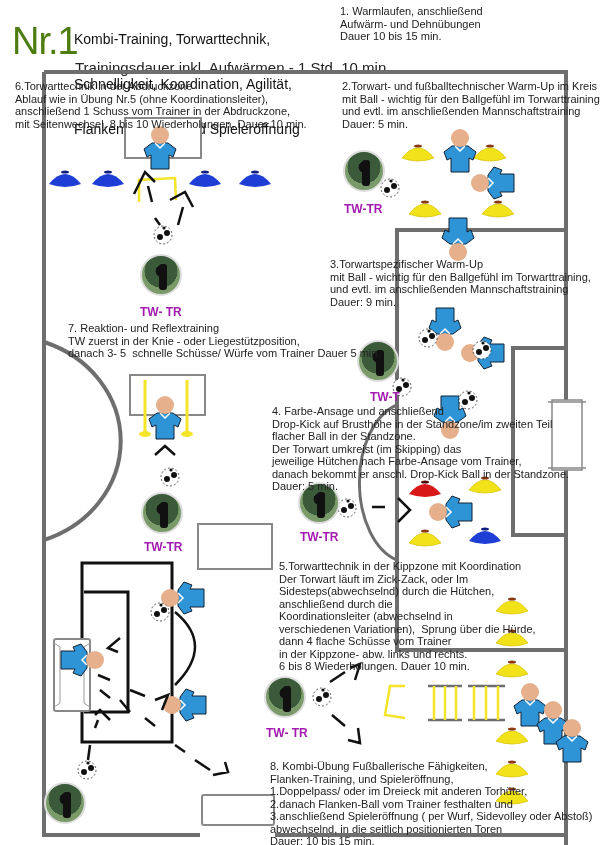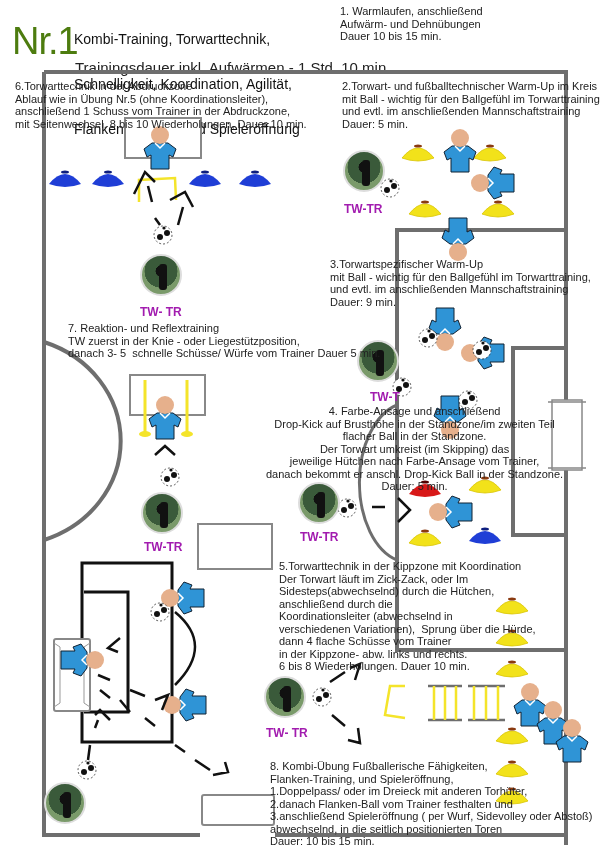--- a/index.html
+++ b/index.html
@@ -186,21 +186,21 @@
 Aufwärm- und Dehnübungen
 Dauer 10 bis 15 min.</div>
 <div class="t" style="left:342px;top:80px;">2.Torwart- und fußballtechnischer Warm-Up im Kreis
 mit Ball - wichtig für den Ballgefühl im Torwarttraining,
 und evtl. im anschließenden Mannschaftstraining
 Dauer: 5 min.</div>
 <div class="t" style="left:330px;top:258px;">3.Torwartspezifischer Warm-Up
 mit Ball - wichtig für den Ballgefühl im Torwarttraining,
 und evtl. im anschließenden Mannschaftstraining
 Dauer: 9 min.</div>
-<div class="t" style="left:266px;top:405px;text-align:center;">4. Farbe-Ansage und anschließend
+<div class="t" style="left:272px;top:405px;">4. Farbe-Ansage und anschließend
 Drop-Kick auf Brusthöhe in der Standzone/im zweiten Teil
 flacher Ball in der Standzone.
 Der Torwart umkreist (im Skipping) das
 jeweilige Hütchen nach Farbe-Ansage vom Trainer,
 danach bekommt er anschl. Drop-Kick Ball in der Standzone.
 Dauer: 5 min.</div>
 <div class="t" style="left:279px;top:560px;">5.Torwarttechnik in der Kippzone mit Koordination
 Der Torwart läuft im Zick-Zack, oder Im
 Sidesteps(abwechselnd) durch die Hütchen,
 anschließend durch die

